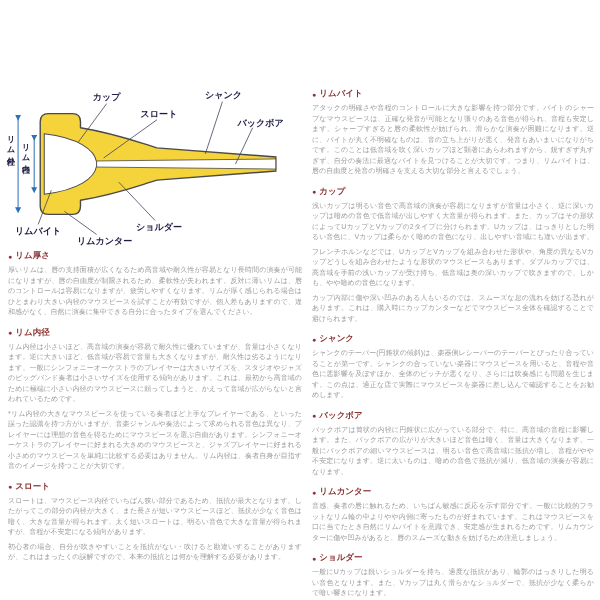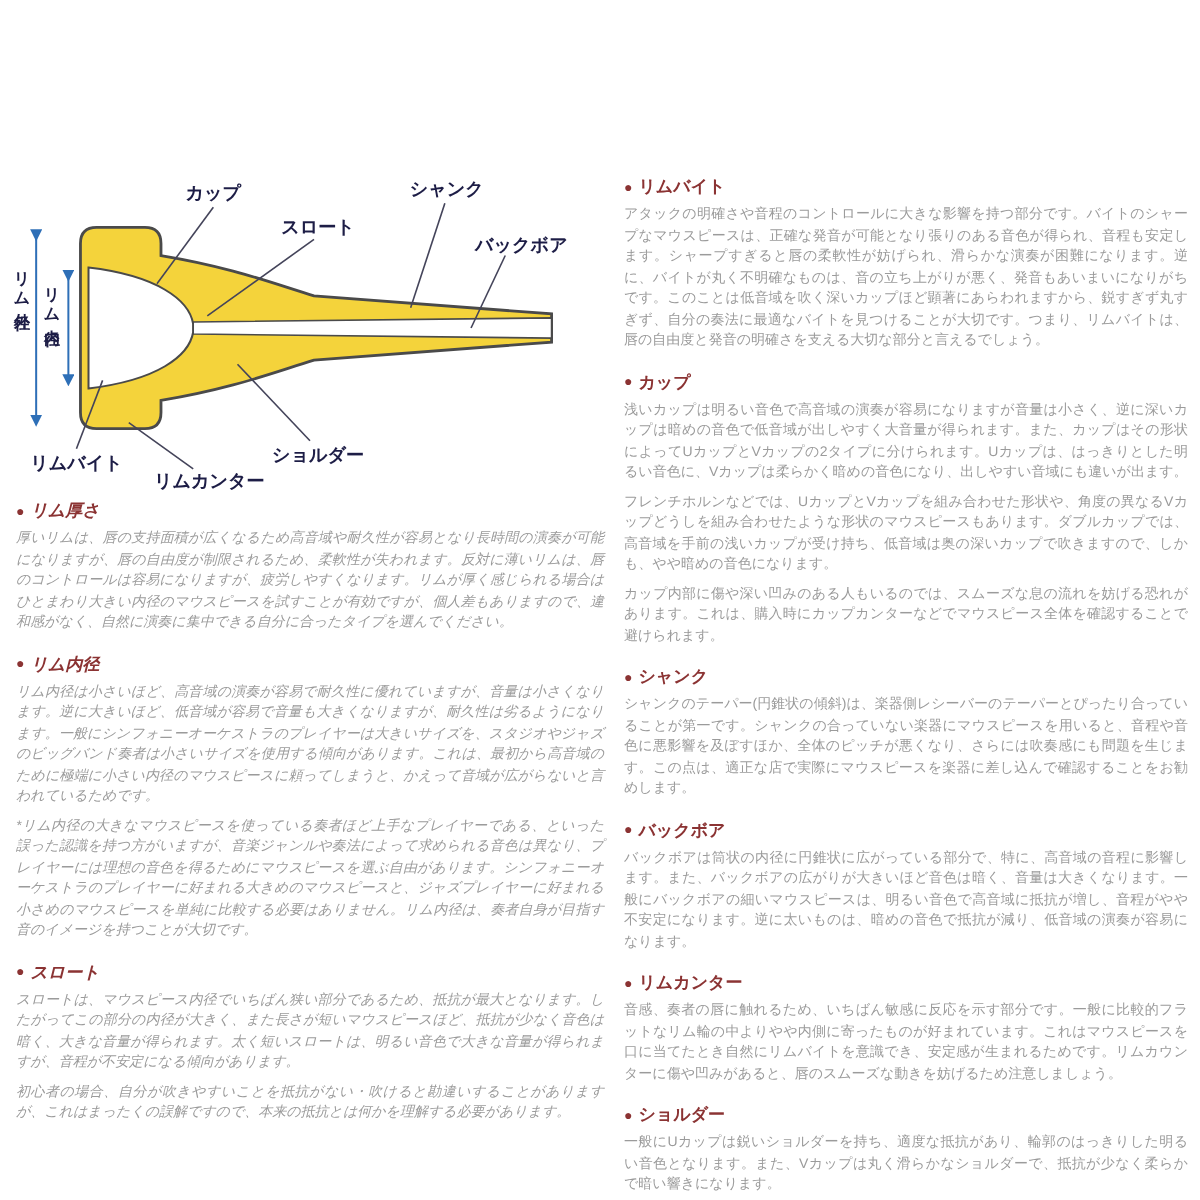--- a/index.html
+++ b/index.html
@@ -14,21 +14,21 @@
   .diagram svg{display:block;width:100%;height:100%;}
   .vlabel{
     position:absolute;writing-mode:vertical-rl;text-orientation:upright;
     font-size:8px;font-weight:bold;color:#1d1d46;letter-spacing:1px;line-height:1;
   }
   .vlabel.outer{left:0px;top:48px;}
   .vlabel.inner{left:15px;top:56px;}
 
   
   .col{position:absolute;}
-  .col.left{left:8px;top:250px;width:294px;font-style:italic;}
+  .col.left{left:8px;top:250px;width:294px;}
   .col.right{left:312px;top:88px;width:282px;}
   section{margin:0 0 9px 0;}
   h3{
     margin:0 0 3px 0;font-size:8.5px;font-weight:bold;color:#8b3333;
     display:flex;align-items:center;gap:3px;
   }
   h3 .bullet{font-size:7px;color:#8b3333;line-height:1;}
   p{
     margin:0 0 4px 0;font-size:7px;line-height:10.5px;color:#9b9b9b;
     text-align:justify;word-break:break-all;

